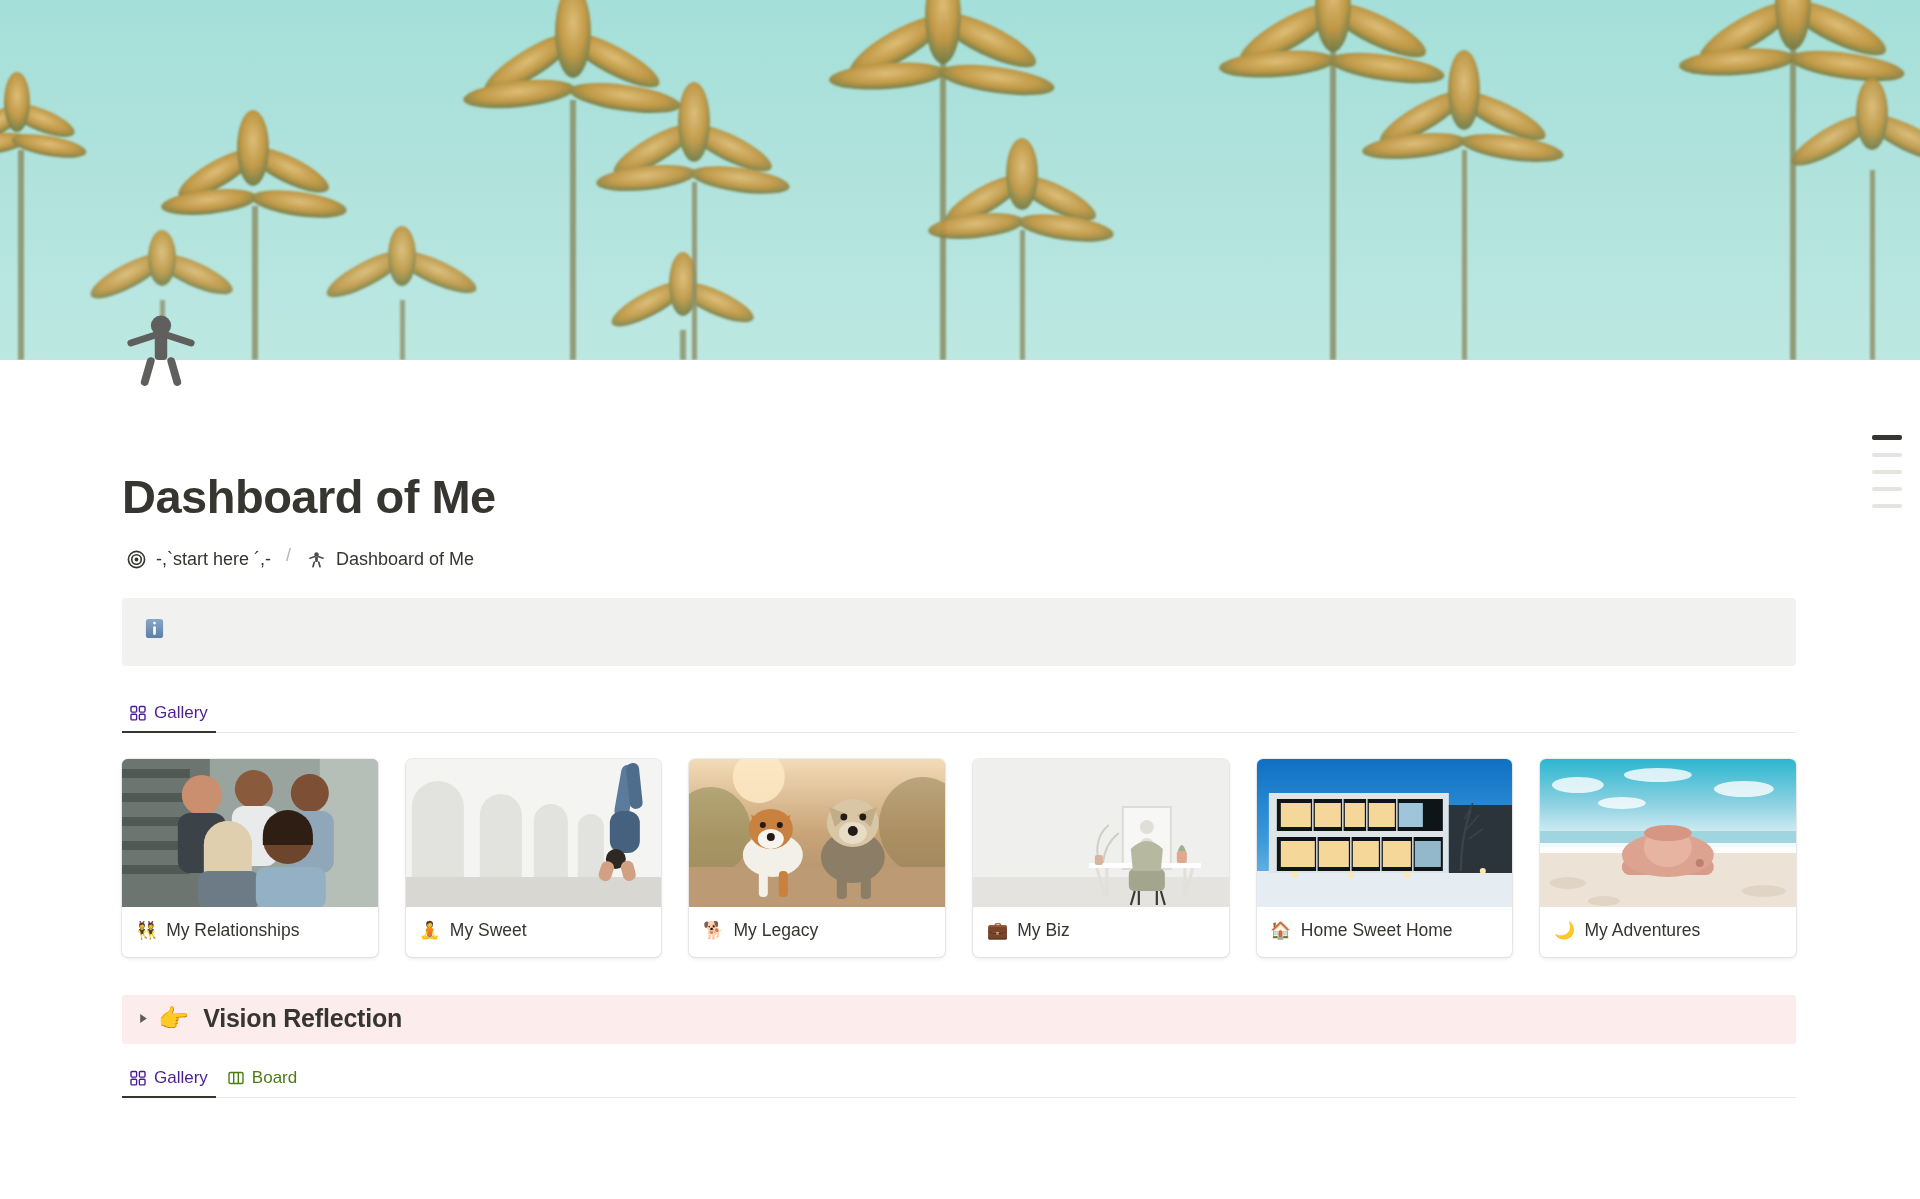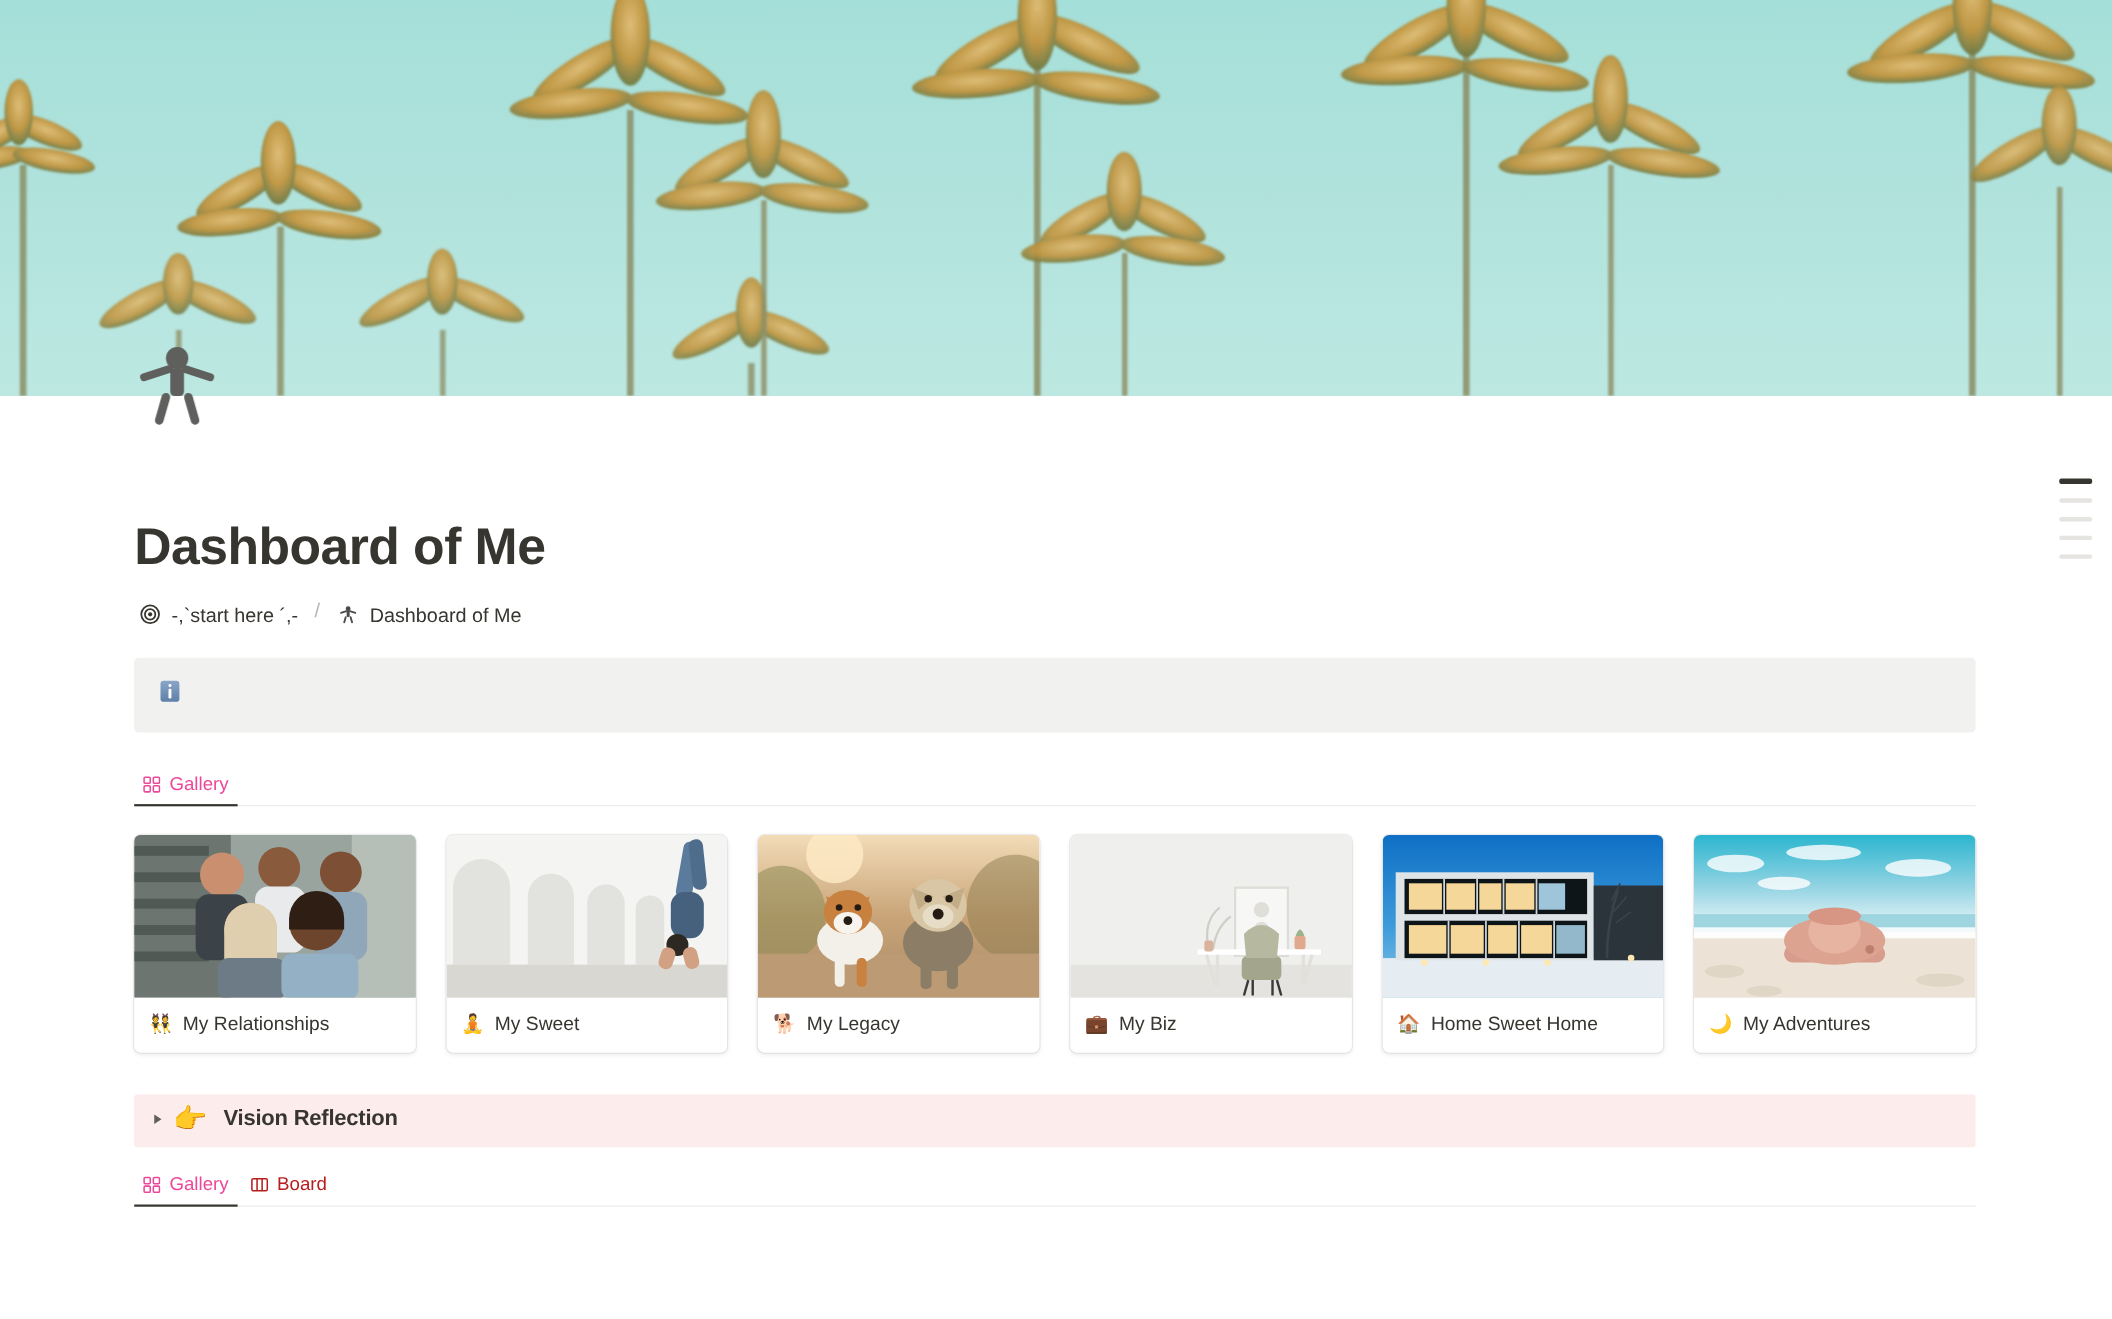--- a/index.html
+++ b/index.html
@@ -117,26 +117,26 @@
     height: 42px;
     width: 1674px;
     gap: 4px;
   }
   .viewtab {
     display: flex;
     align-items: center;
     gap: 8px;
     padding: 4px 8px 10px 8px;
     font-size: 17px;
-    color: #b91c1c;
+    color: #4d7c0f;
     cursor: pointer;
     position: relative;
     margin-bottom: -1px;
   }
-  .viewtab.active { color: #ec4899; font-weight: 500; }
+  .viewtab.active { color: #4c1d95; font-weight: 500; }
   .viewtab.active::after {
     content: "";
     position: absolute;
     left: 0; right: 0; bottom: 0;
     height: 2px;
     background: #37352f;
   }
   .viewtab svg { display:block; }
 
   
@@ -213,21 +213,21 @@
     flex: 0 0 auto;
   }
   .toggle-arrow svg { display:block; }
   .toggle-emoji {
     font-size: 25px;
     margin: 0 14px 0 4px;
     line-height: 1;
     flex: 0 0 auto;
   }
   .toggle-text {
-    font-size: 20px;
+    font-size: 25px;
     font-weight: bold;
     color: #37352f;
     letter-spacing: -0.2px;
   }
 
   
   #toc {
     position: absolute;
     right: 18px;
     top: 435px;

